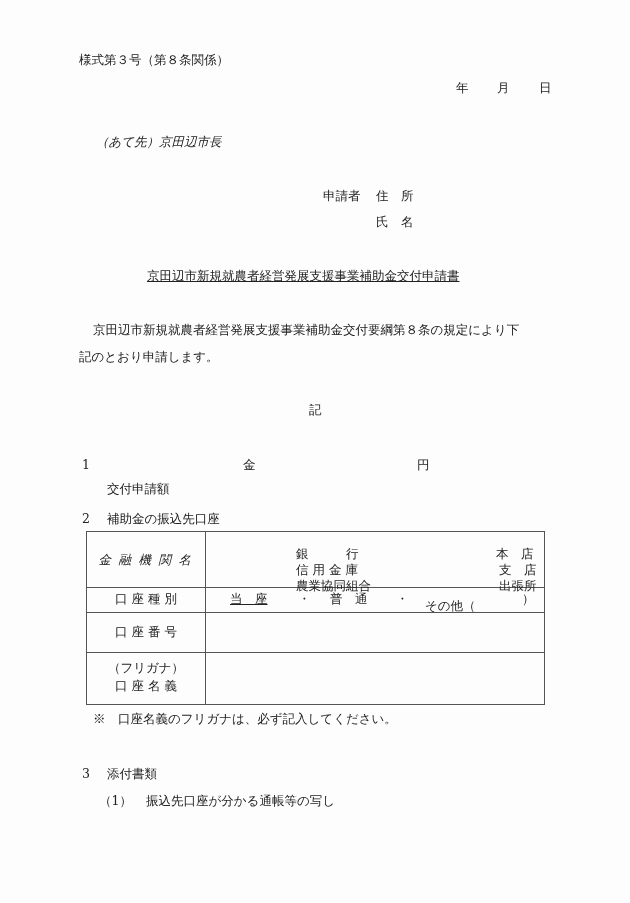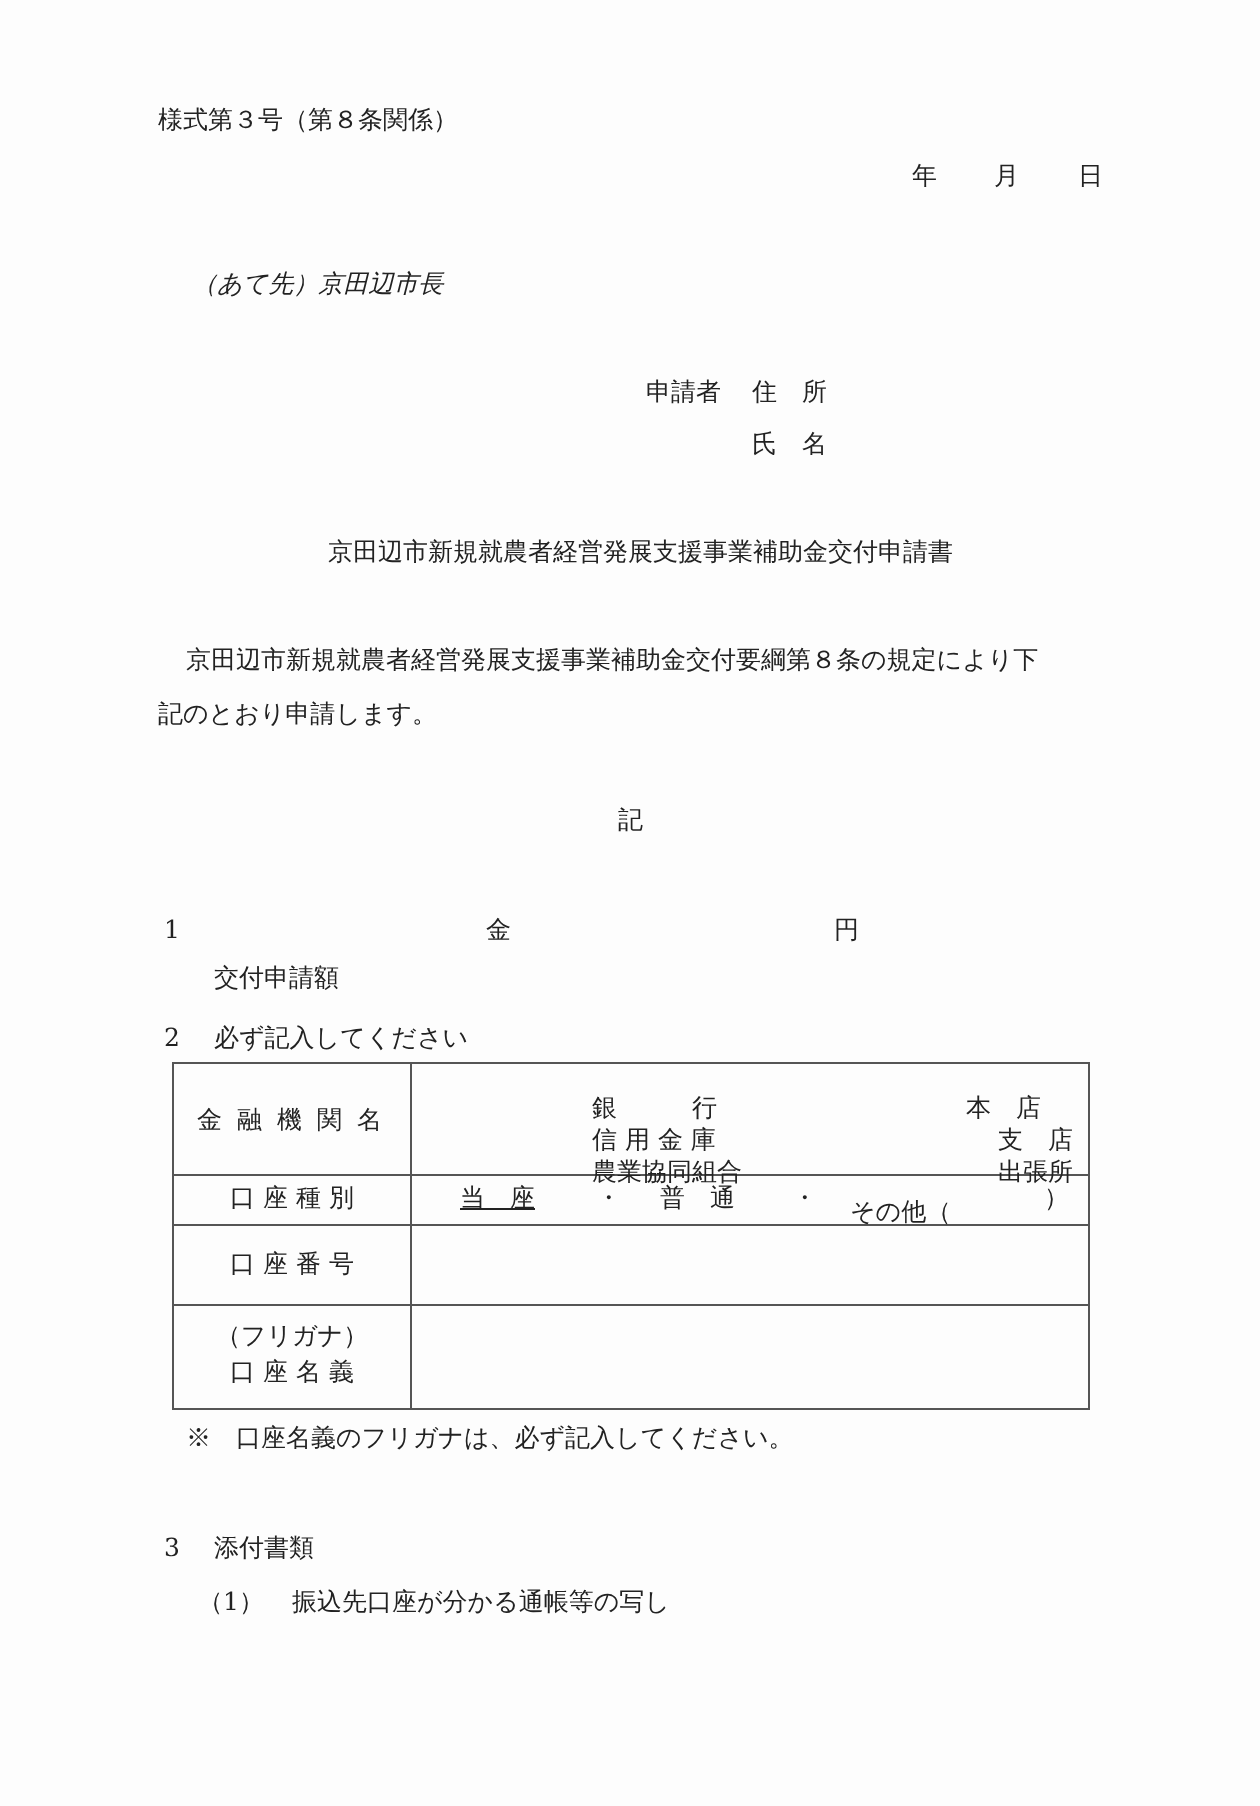--- a/index.html
+++ b/index.html
@@ -29,52 +29,52 @@
 </div>
 
 <div class="abs" style="left:96px;top:134px;font-style:italic;">（あて先）京田辺市長</div>
 
 <div>
   <span class="abs" style="left:323px;top:188px;">申請者</span>
   <span class="abs" style="left:376px;top:188px;">住　所</span>
   <span class="abs" style="left:376px;top:214px;">氏　名</span>
 </div>
 
-<div class="abs" style="left:164px;top:268px;">京田辺市新規就農者経営発展支援事業補助金交付申請書</div>
+<div class="abs" style="left:147px;top:268px;text-decoration:underline;">京田辺市新規就農者経営発展支援事業補助金交付申請書</div>
 
 <div>
   <div class="abs" style="left:93px;top:322px;">京田辺市新規就農者経営発展支援事業補助金交付要綱第８条の規定により下</div>
   <div class="abs" style="left:79px;top:349px;">記のとおり申請します。</div>
 </div>
 
 <div class="abs" style="left:309px;top:402px;">記</div>
 
 <div>
   <span class="abs" style="left:82px;top:457px;">1</span>
   <span class="abs" style="left:107px;top:457px;margin-top:24px;">交付申請額</span>
   <span class="abs" style="left:243px;top:457px;">金</span>
   <span class="abs" style="left:417px;top:457px;">円</span>
 </div>
 
 <div>
   <span class="abs" style="left:82px;top:511px;">2</span>
-  <span class="abs" style="left:107px;top:511px;">必ず記入してください</span>
+  <span class="abs" style="left:107px;top:511px;">補助金の振込先口座</span>
 
   <div class="table">
     <div class="vline"></div>
     <div class="hline" style="top:55px;"></div>
     <div class="hline" style="top:80px;"></div>
     <div class="hline" style="top:120px;"></div>
 
-    <div class="cell-label sp" style="top:20px;padding-left:5px;box-sizing:border-box;">金融機関名</div>
+    <div class="cell-label sp" style="top:20px;padding-left:5px;box-sizing:border-box;font-style:italic;">金融機関名</div>
     <div style="position:absolute;left:119px;top:0;right:0;height:55px;margin-top:12px;">
       <div class="abs" style="left:90px;top:2px;">銀　　　行</div>
       <div class="abs" style="left:90px;top:18px;">信 用 金 庫</div>
       <div class="abs" style="left:90px;top:34px;text-align:right;">農業協同組合</div>
-      <div class="abs" style="left:277px;top:2px;">本　店</div>
+      <div class="abs" style="left:290px;top:2px;">本　店</div>
       <div class="abs" style="left:293px;top:18px;">支　店</div>
       <div class="abs" style="left:293px;top:34px;">出張所</div>
     </div>
 
     <div class="cell-label" style="top:59px;">口 座 種 別</div>
     <div style="position:absolute;left:119px;top:56px;right:0;height:24px;">
       <span class="abs" style="left:24px;top:3px;text-decoration:underline;">当　座</span>
       <span class="abs" style="left:92px;top:3px;">・</span>
       <span class="abs" style="left:124px;top:3px;">普　通</span>
       <span class="abs" style="left:190px;top:3px;">・</span>

